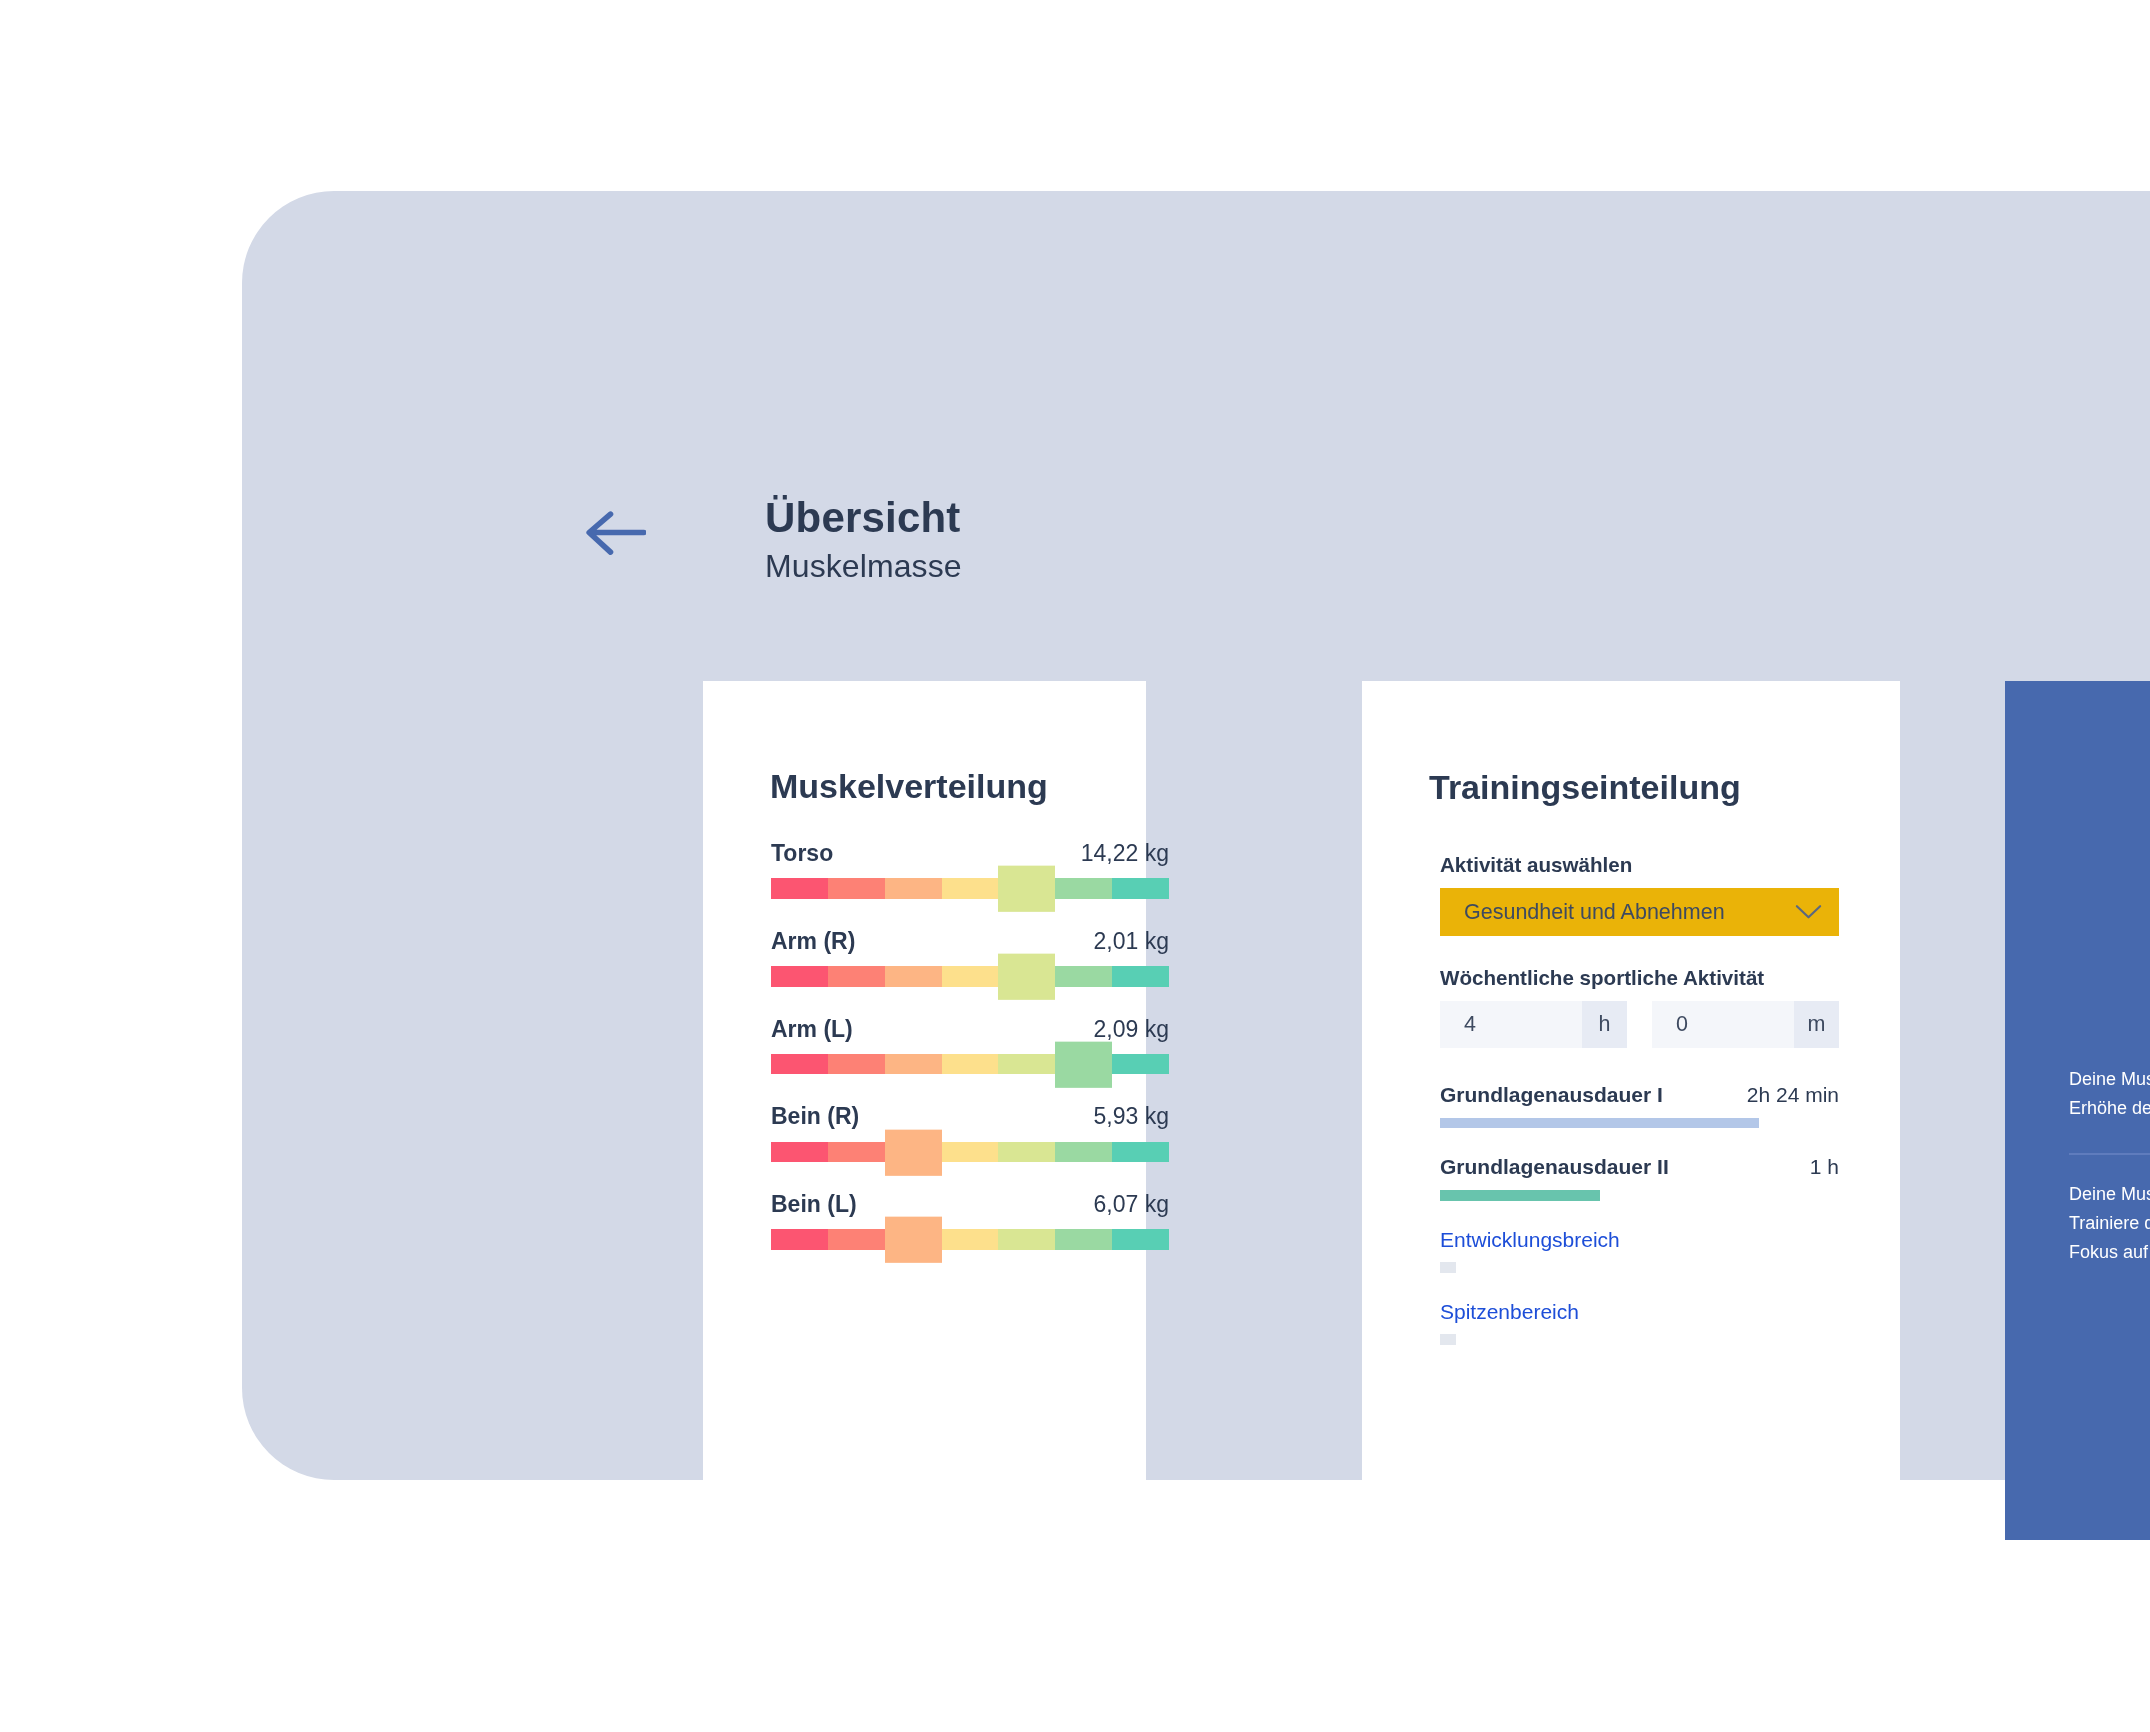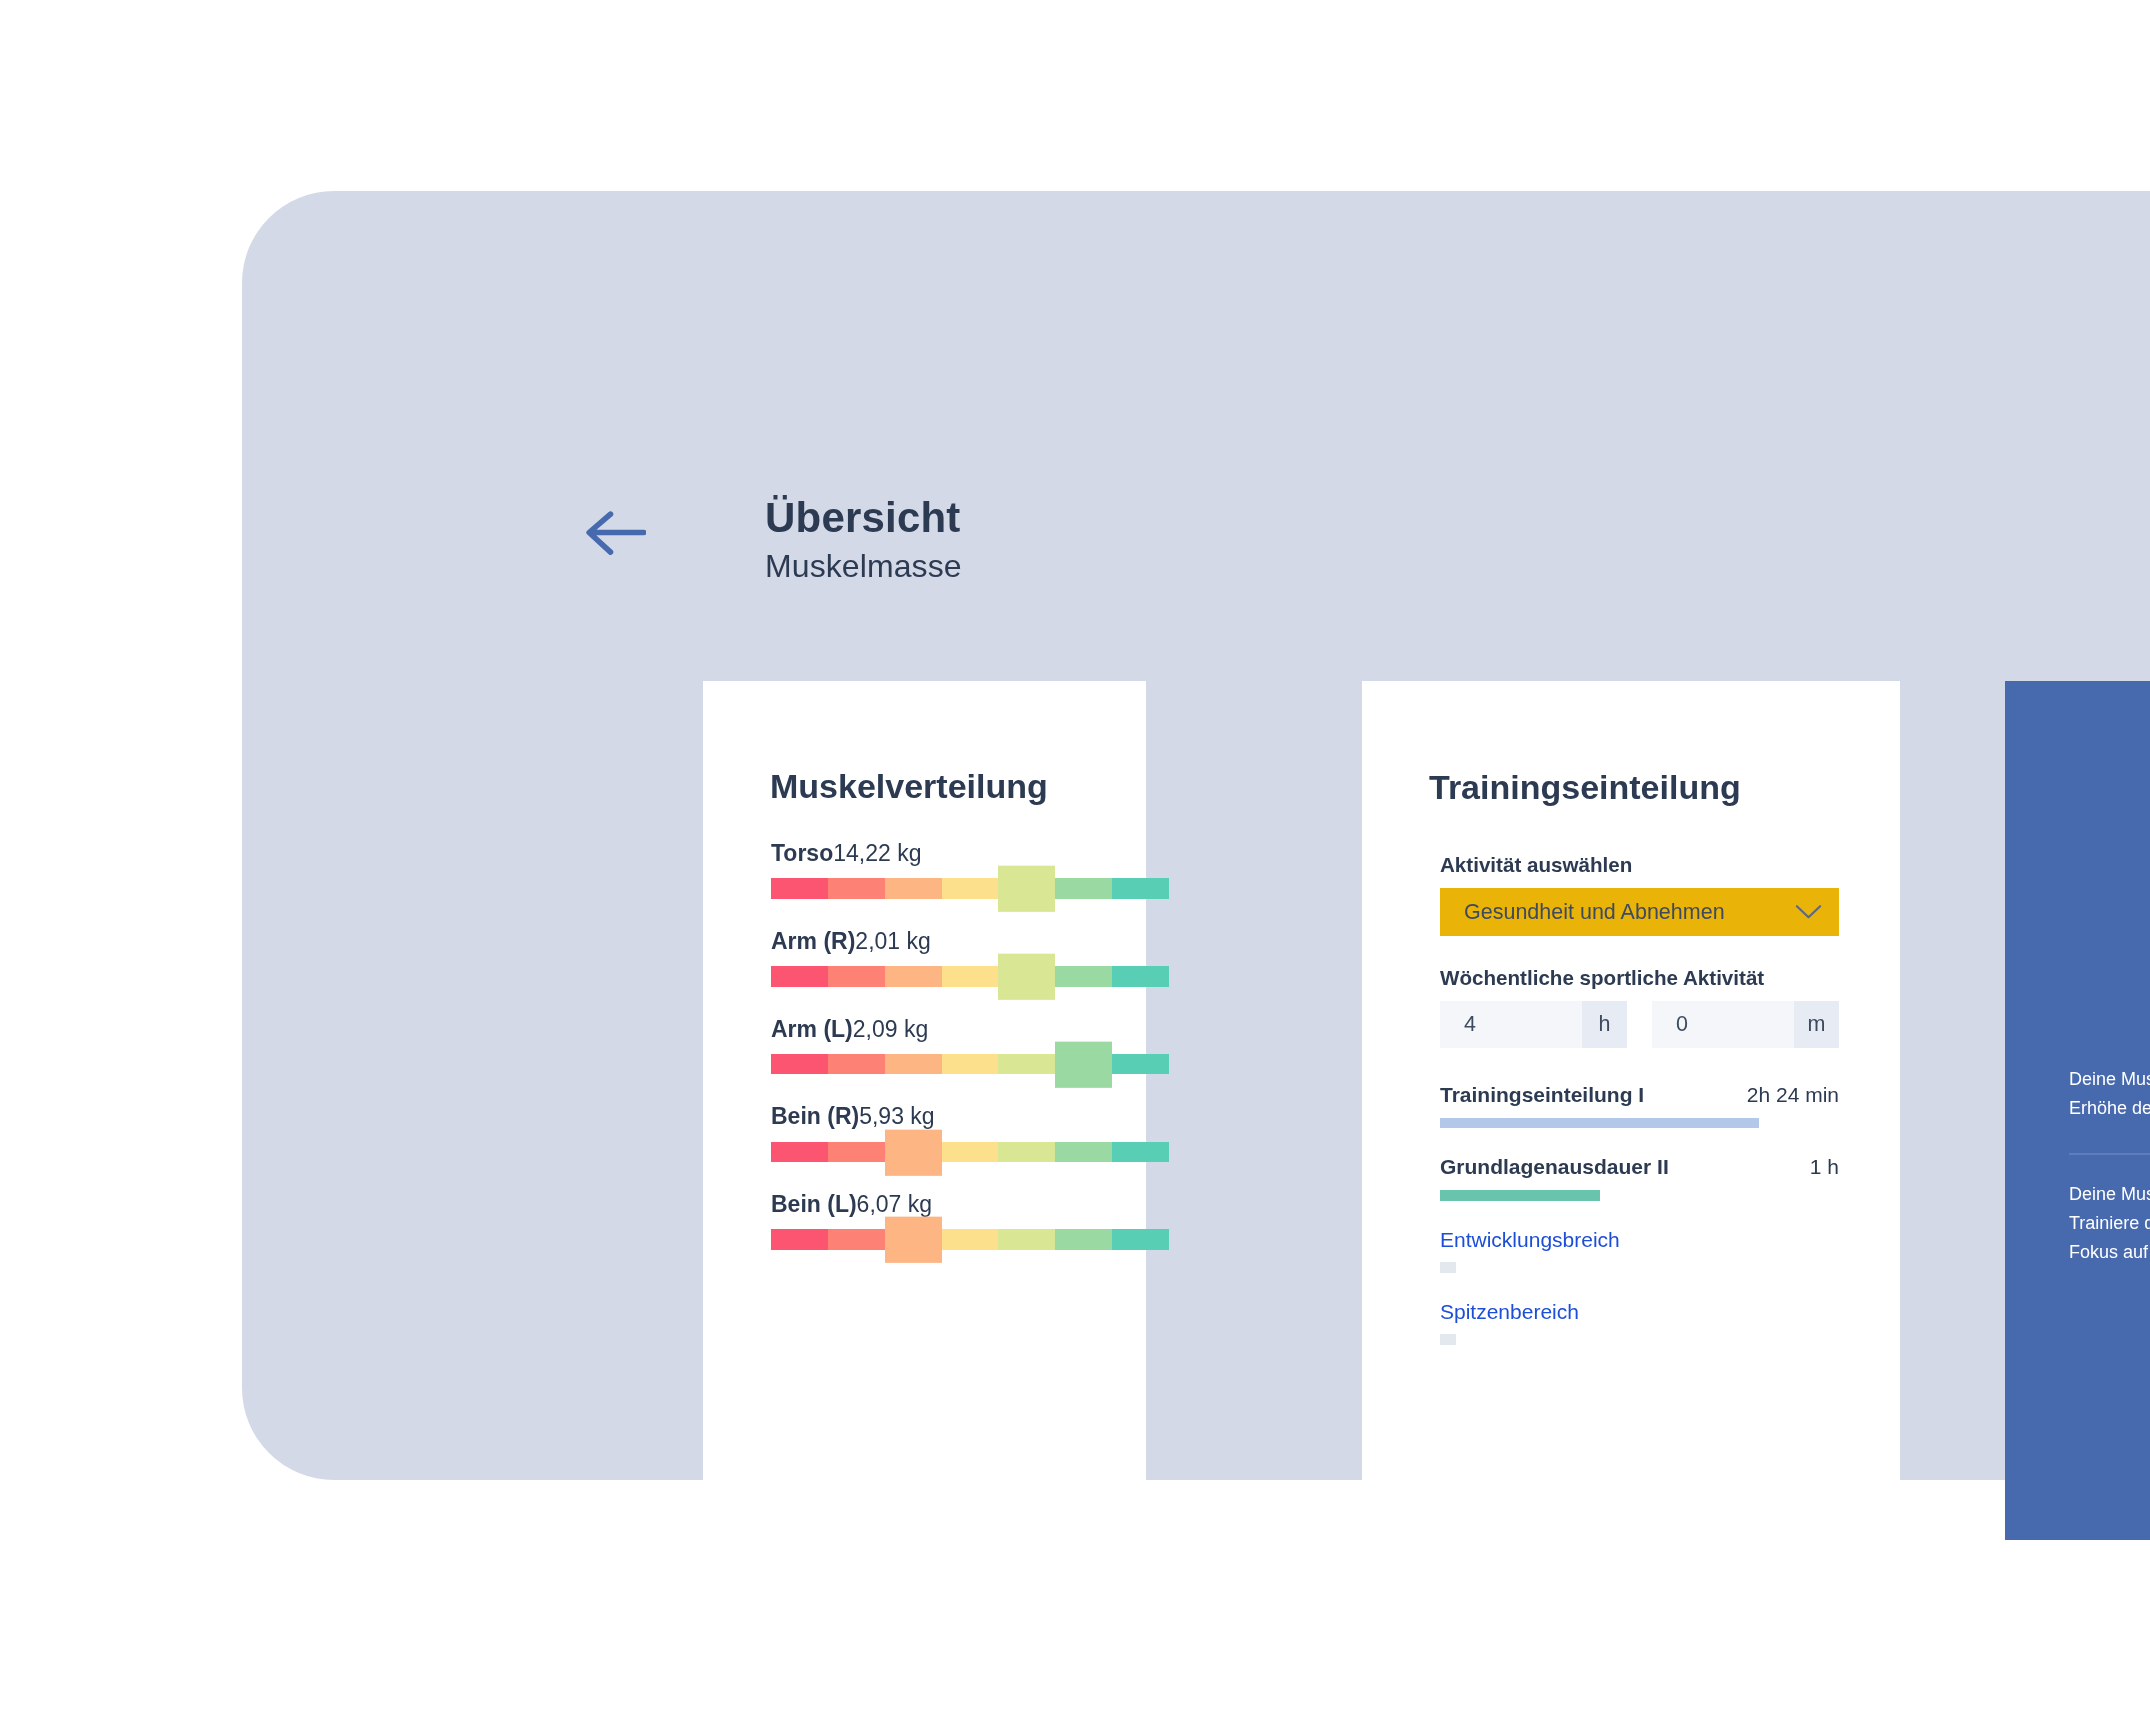--- a/index.html
+++ b/index.html
@@ -49,21 +49,21 @@
 
   .card-title{
     font-size:34px;font-weight:bold;color:#2c3a52;
   }
 
   
   #mv-title{position:absolute;left:67px;top:86px;}
   #mv-rows{position:absolute;left:68px;top:159px;width:398px;}
   .mv-row{margin-bottom:29px;position:relative;}
   .mv-head{
-    display:flex;align-items:baseline;
+    display:flex;justify-content:space-between;align-items:baseline;
     margin-bottom:11.2px;
   }
   .mv-label{font-size:23px;font-weight:bold;color:#2c3a52;}
   .mv-value{font-size:23px;font-weight:400;color:#2c3a52;}
   .mv-bar{
     position:relative;height:20.6px;width:398px;
     display:flex;
   }
   .mv-seg{height:20.6px;flex:1;}
   .mv-seg.hl{
@@ -245,21 +245,21 @@
         </div>
         <div class="time-field">
           <span class="time-val">0</span>
           <span class="time-unit">m</span>
         </div>
       </div>
 
       <div id="zone-list">
           <div class="zone">
             <div class="zone-head">
-              <span class="zone-name">Trainingseinteilung I</span>
+              <span class="zone-name">Grundlagenausdauer I</span>
               <span class="zone-time">2h 24 min</span>
             </div>
             <div class="zone-track">
               <div class="zone-fill" style="width: 80%; background: rgb(179, 199, 232);"></div>
             </div>
           </div>
           <div class="zone">
             <div class="zone-head">
               <span class="zone-name">Grundlagenausdauer II</span>
               <span class="zone-time">1 h</span>

